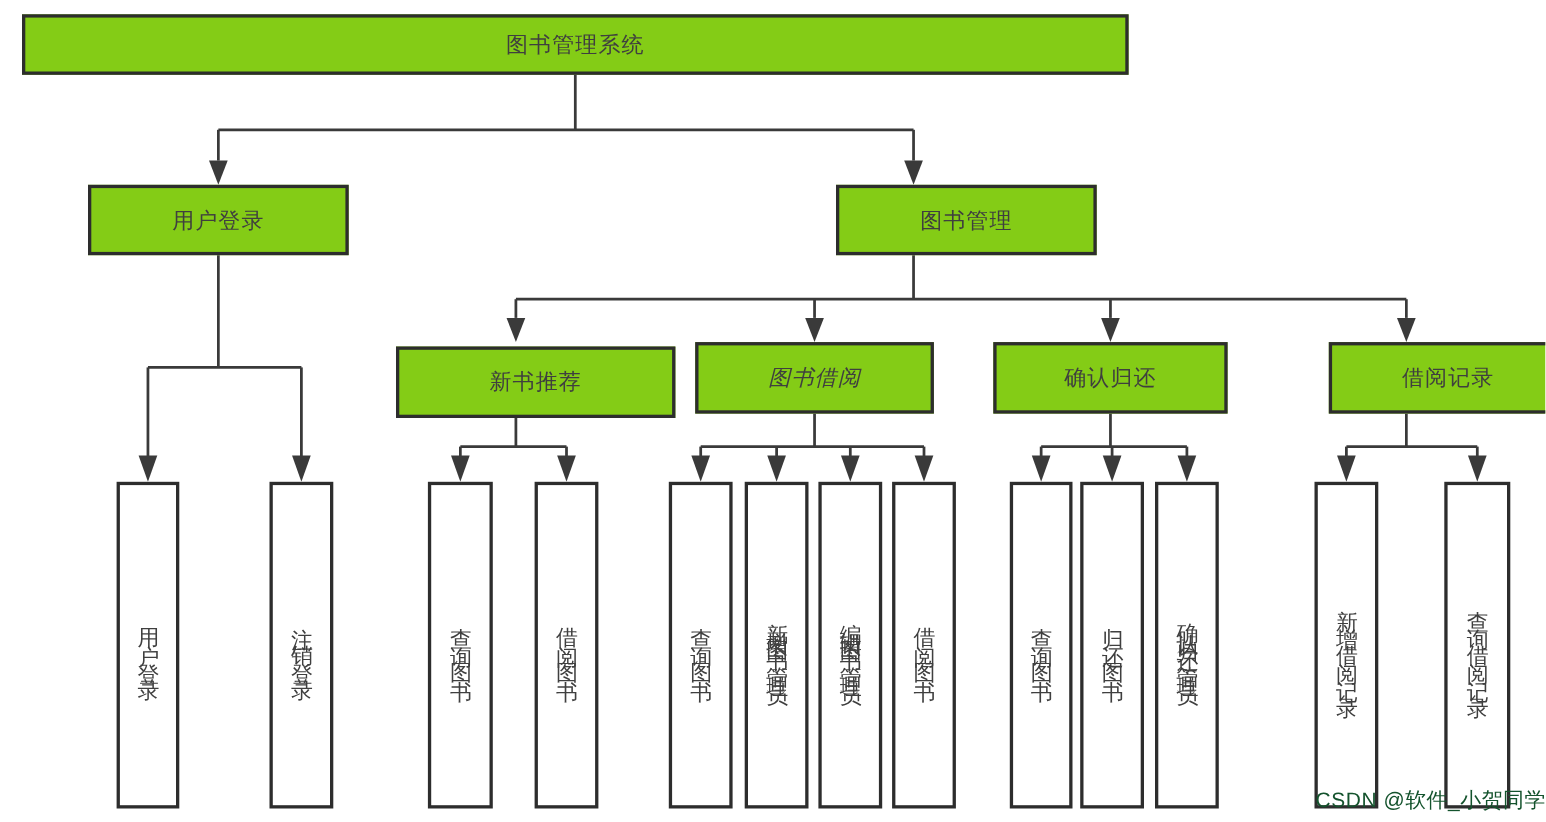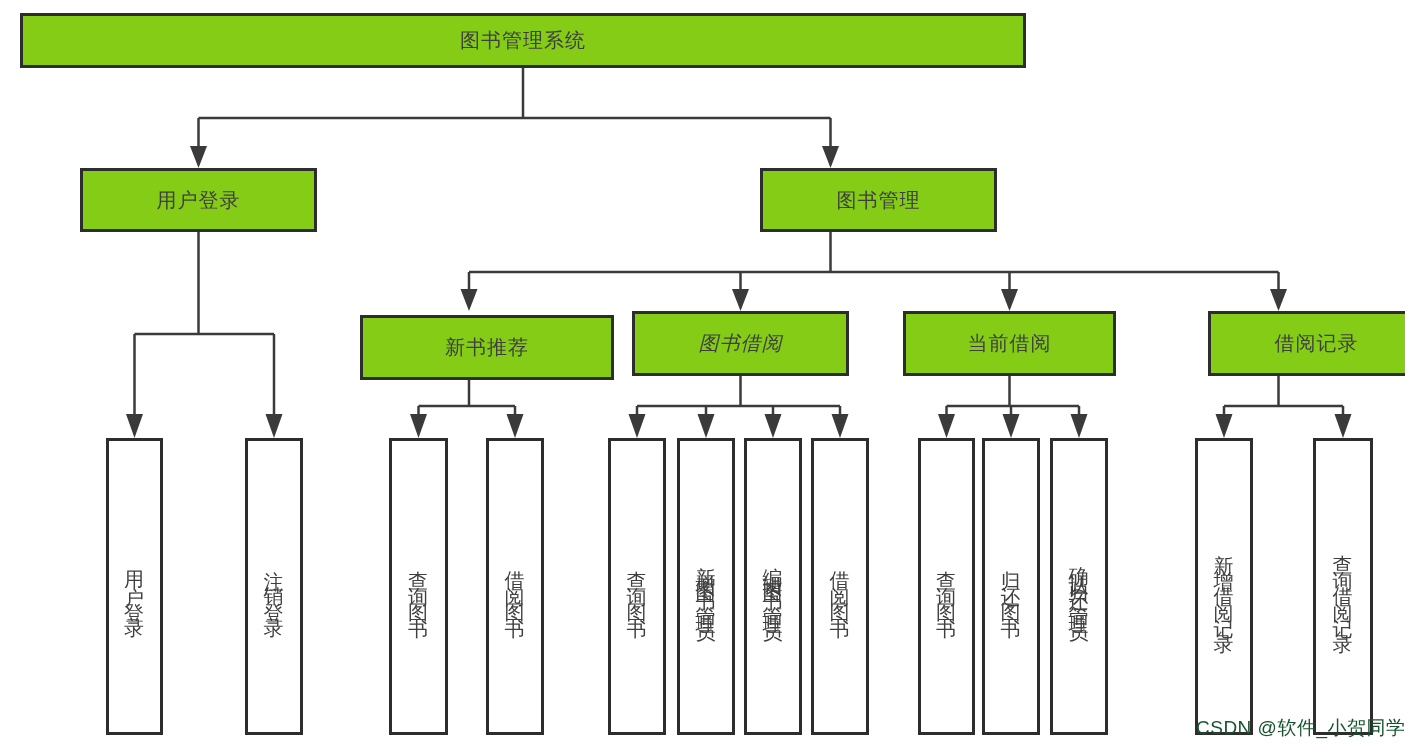--- a/index.html
+++ b/index.html
@@ -121,21 +121,21 @@
     </g>
   </svg>
 
   <div class="node" style="left:20px;top:13px;width:1006px;height:55px;">图书管理系统</div>
 
   <div class="node" style="left:80px;top:168px;width:237px;height:64px;">用户登录</div>
   <div class="node" style="left:712px;top:168px;width:237px;height:64px;margin-left:48px;">图书管理</div>
 
   <div class="node" style="left:360px;top:315px;width:254px;height:65px;">新书推荐</div>
   <div class="node" style="left:632px;top:311px;width:217px;height:65px;font-style:italic;">图书借阅</div>
-  <div class="node" style="left:903px;top:311px;width:213px;height:65px;">当前借阅</div>
+  <div class="node" style="left:903px;top:311px;width:213px;height:65px;">确认归还</div>
   <div class="node" style="left:1208px;top:311px;width:217px;height:65px;">借阅记录</div>
 
   <div class="leaf" style="left:106px;width:57px;">
     <span class="vtext">用户登录</span>
   </div>
   <div class="leaf" style="left:245px;width:58px;">
     <span class="vtext">注销登录</span>
   </div>
   <div class="leaf" style="left:389px;width:59px;">
     <span class="vtext">查询图书</span>

